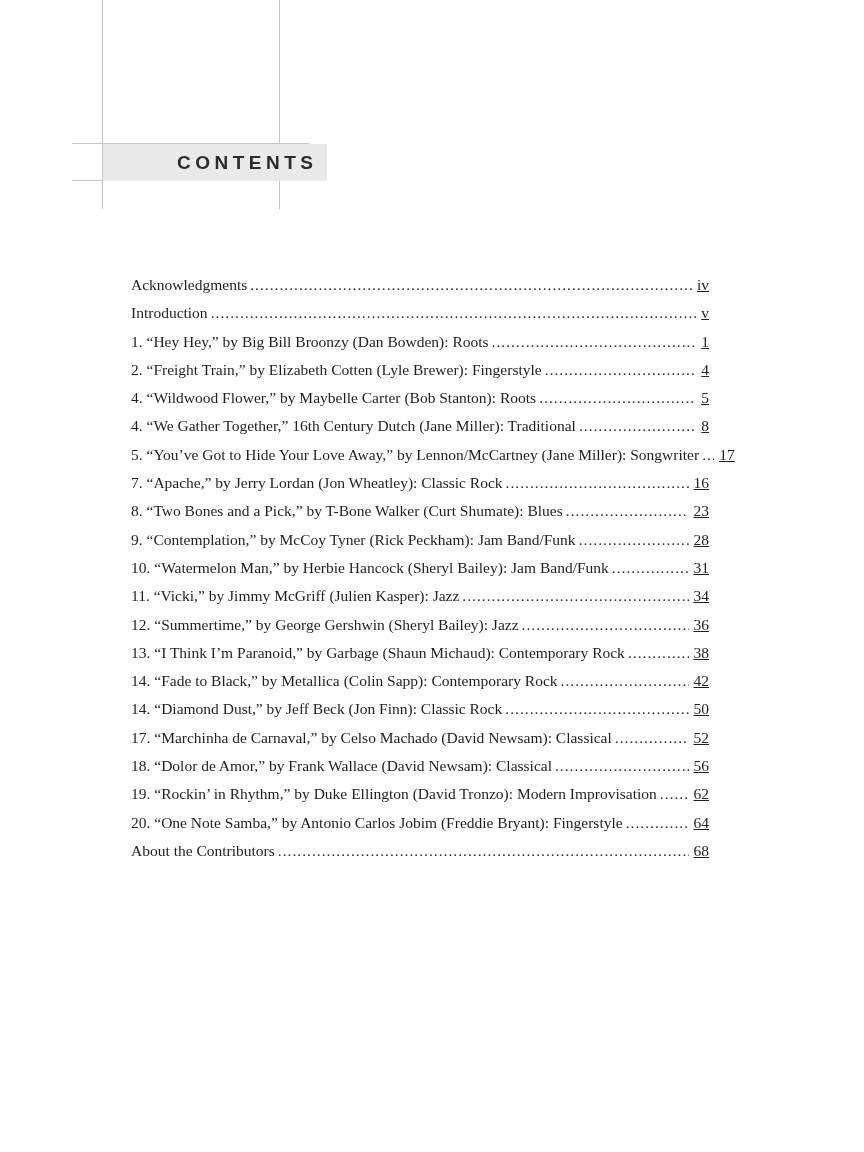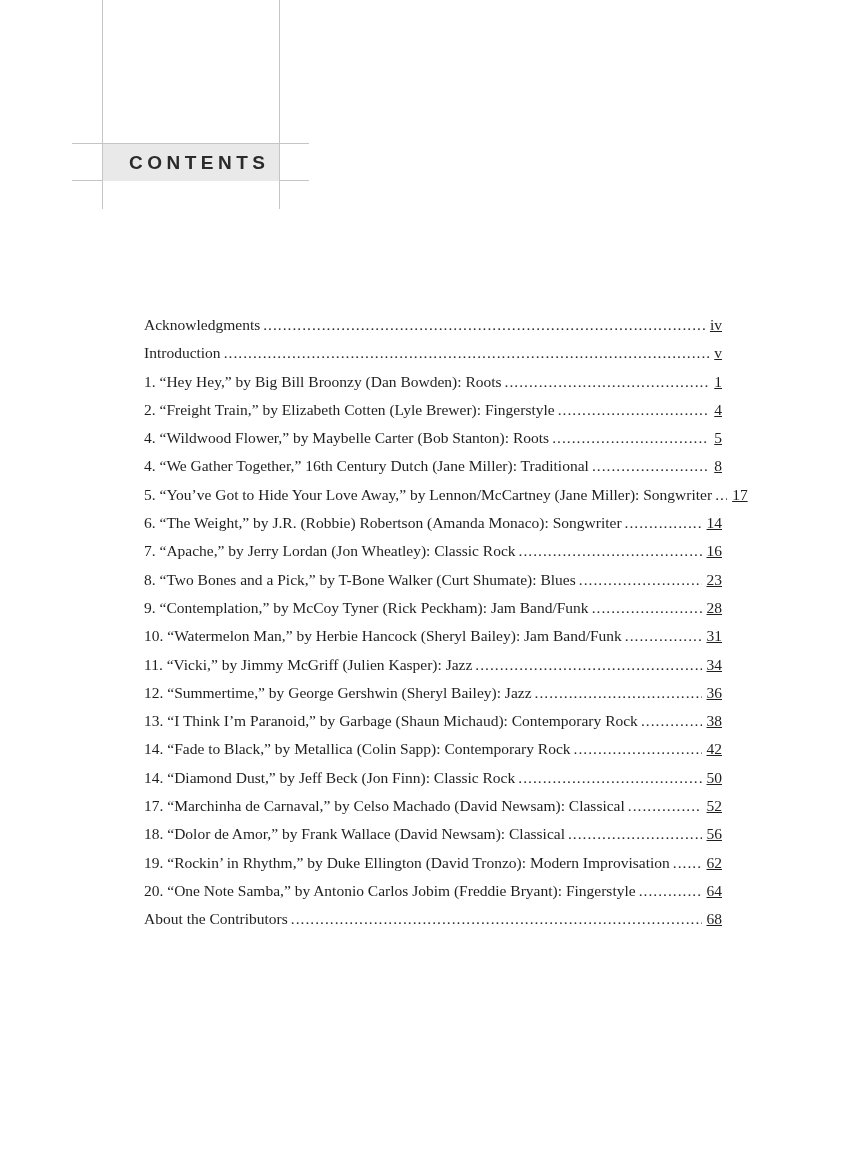--- a/index.html
+++ b/index.html
@@ -39,37 +39,37 @@
   
   .title-box {
     position: absolute;
     left: 103px;
     top: 144px;
     width: 176px;
     height: 37px;
     background: #e9e9e9;
     display: flex;
     align-items: center;
+    padding-left: 48px;
   }
   .title {
     margin: 0 0 0 26px;
     font-family: "Liberation Sans", sans-serif;
     font-weight: bold;
     font-size: 19px;
     letter-spacing: 4.5px;
     color: #2b2b2b;
   }
 
   
   .toc {
     position: absolute;
-    left: 144px;
+    left: 131px;
     top: 271px;
     width: 578px;
-    margin-top: 40px;
   }
   .toc-entry {
     display: flex;
     align-items: baseline;
     line-height: 28.3px;
     font-size: 15.5px;
     color: #1f1f1f;
   }
   .toc-entry .label {
     white-space: nowrap;
@@ -145,25 +145,20 @@
     <span class="leader"></span>
     <span class="pagenum">8</span>
   </div>
 
   <div class="toc-entry">
     <span class="label">5. “You’ve Got to Hide Your Love Away,” by Lennon/McCartney (Jane Miller): Songwriter</span>
     <span class="leader"></span>
     <span class="pagenum">17</span>
   </div>
 
-  <div class="toc-entry">
-    <span class="label">6. “The Weight,” by J.R. (Robbie) Robertson (Amanda Monaco): Songwriter</span>
-    <span class="leader"></span>
-    <span class="pagenum">14</span>
-  </div>
 
   <div class="toc-entry">
     <span class="label">7. “Apache,” by Jerry Lordan (Jon Wheatley): Classic Rock</span>
     <span class="leader"></span>
     <span class="pagenum">16</span>
   </div>
 
   <div class="toc-entry">
     <span class="label">8. “Two Bones and a Pick,” by T-Bone Walker (Curt Shumate): Blues</span>
     <span class="leader"></span>

